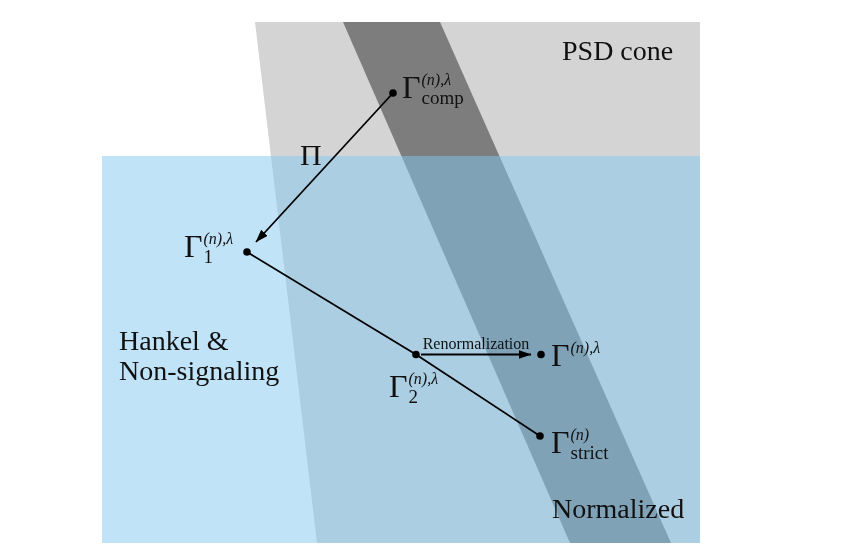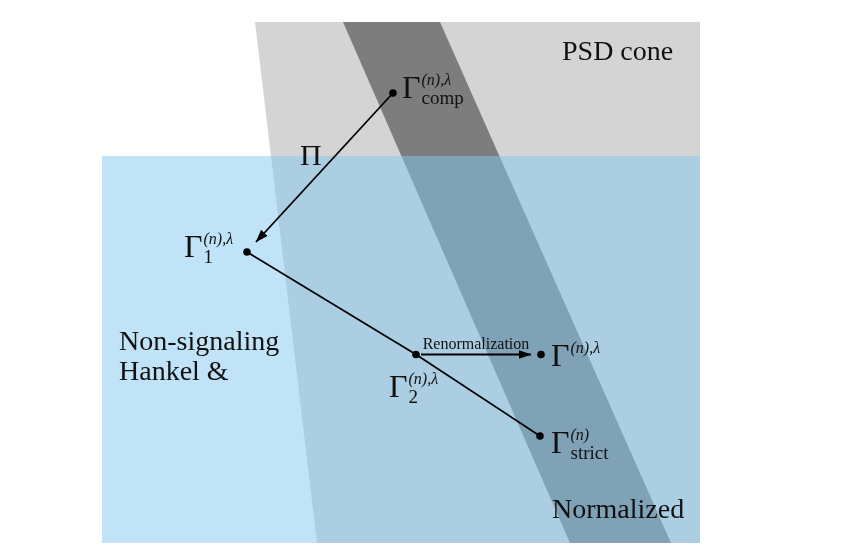--- a/index.html
+++ b/index.html
@@ -65,22 +65,22 @@
     <circle cx="393" cy="93" r="3.8" fill="#000000"></circle>
     <circle cx="247" cy="252" r="3.8" fill="#000000"></circle>
     <circle cx="416" cy="354.5" r="3.8" fill="#000000"></circle>
     <circle cx="541" cy="354.5" r="3.8" fill="#000000"></circle>
     <circle cx="540" cy="436" r="3.8" fill="#000000"></circle>
   </svg>
 
   <div class="rlabel" style="left:562px;top:36px;">PSD cone</div>
 
   <div class="rlabel" style="left:119px;top:326px;">
+    <div>Hankel &amp;</div>
     <div>Non-signaling</div>
-    <div>Hankel &amp;</div>
   </div>
 
   <div class="rlabel" style="left:552px;top:494px;">Normalized</div>
 
   <div class="rlabel pi" style="left:300px;top:140px;">Π</div>
 
   <div class="renorm">Renormalization</div>
 
   <div class="gnode" style="left:402px;top:70px;">
     <span class="gbase">Γ</span>

